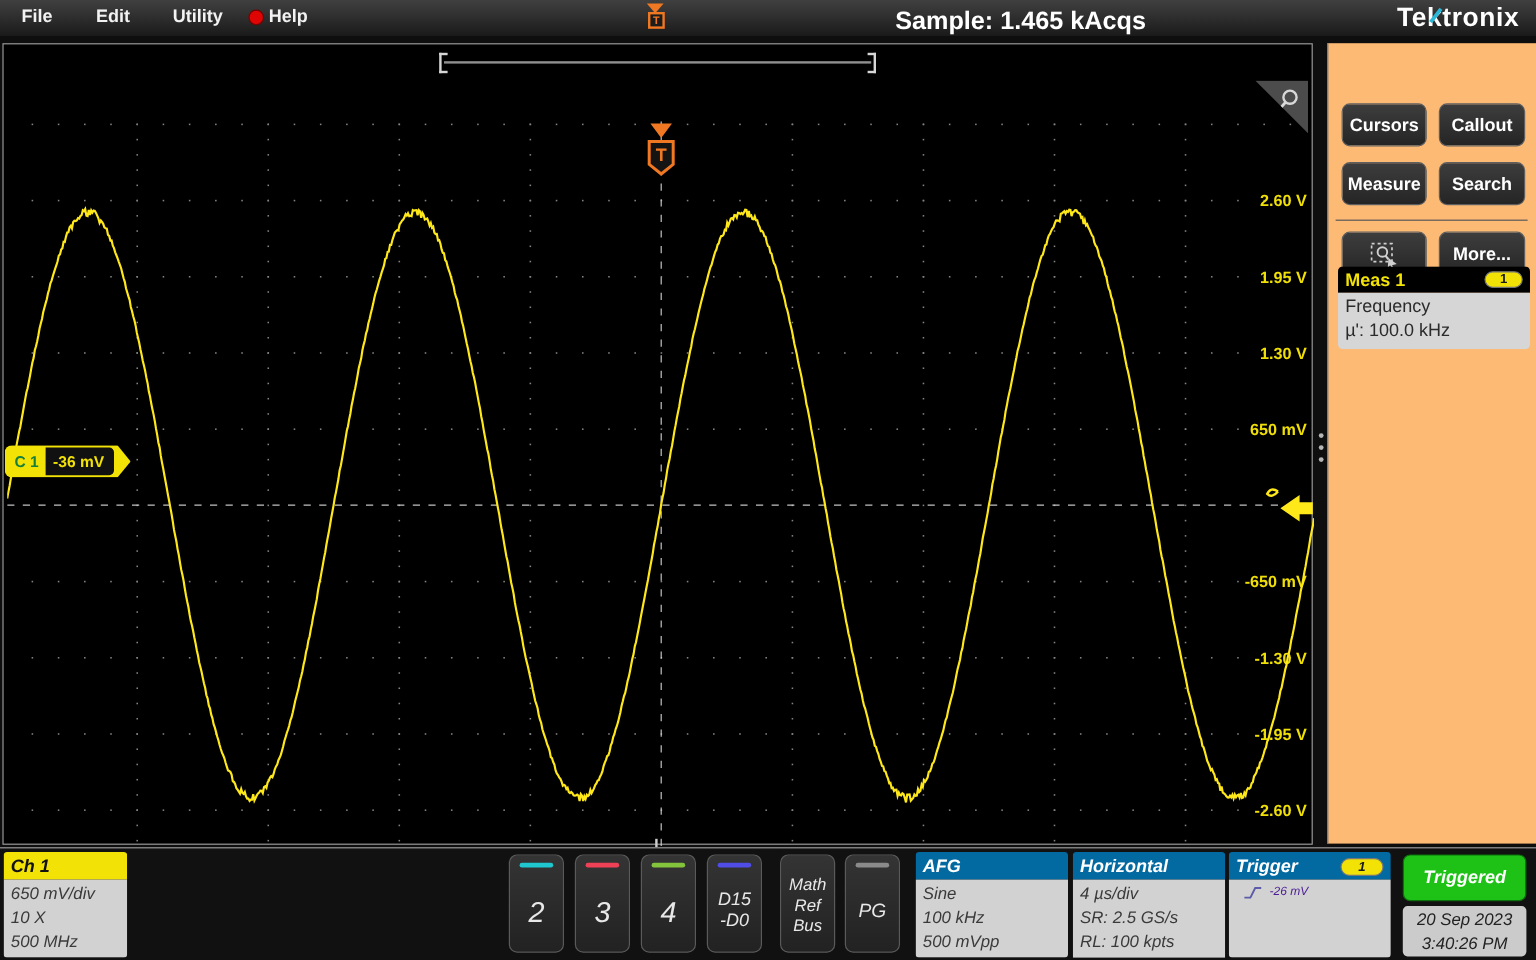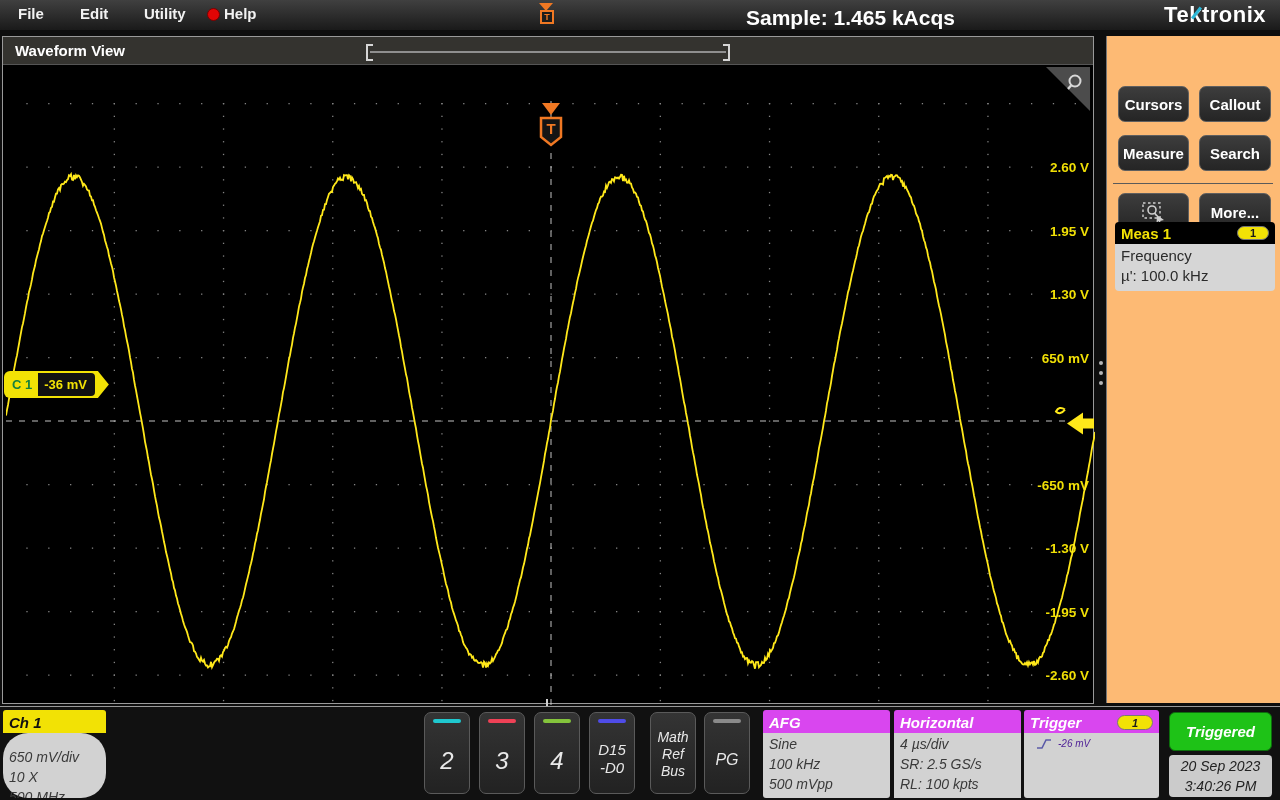--- a/index.html
+++ b/index.html
@@ -76,33 +76,33 @@
   #bottom-bar { left:0; top:706px; width:1280px; height:94px; background:#111; border-top:1px solid #999;font-style:italic; }
   #center-tick { left:546px; top:699px; width:2px; height:7px; background:#cfcfcf; }
 
   .badge { position:absolute; top:3px; border-radius:3px; overflow:hidden; cursor:pointer; }
   .badge .hdr { height:23px; font-size:15px; font-weight:bold; padding:2px 6px 0; display:flex; align-items:center; }
   .badge .bdy { background:#d2d2d2; }
   .badge .bdy div { color:#3a3a3a; font-size:14px; line-height:20px; padding-left:6px; }
 
   #ch1-badge { left:3px; width:103px; height:88px; }
   #ch1-badge .hdr { background:#f2e205; color:#111; }
-  #ch1-badge .bdy { height:65px; padding-top:14px;border-radius:25px; }
+  #ch1-badge .bdy { height:65px; padding-top:1px; }
 
   .ch-btn { position:absolute; top:5px; width:46px; height:82px; background:linear-gradient(#343434,#222);
     border:1px solid #5a5a5a; border-radius:7px; color:#e8e8e8; cursor:pointer; }
   .ch-btn .cbar { position:absolute; left:8px; right:8px; top:6px; height:4px; border-radius:2px; }
   .ch-btn .clabel { position:absolute; left:0; right:0; top:34px; text-align:center; font-size:24px; }
   .ch-btn .clabel2 { position:absolute; left:0; right:0; top:28px; text-align:center; font-size:15px; line-height:18px; }
   .ch-btn .clabel3 { position:absolute; left:0; right:0; top:16px; text-align:center; font-size:14px; line-height:17px; }
 
   #afg-badge { left:763px; width:127px; height:88px; }
   #hz-badge { left:894px; width:127px; height:100px; }
   #trig-badge { left:1024px; width:135px; height:88px; }
-  .dk-hdr { background:#d946ef; color:#fff; }
+  .dk-hdr { background:#0369a1; color:#fff; }
   #afg-badge .bdy, #hz-badge .bdy, #trig-badge .bdy { height:65px; padding-top:1px; }
   #trig-pill { width:36px; height:15px; line-height:14px; margin-left:auto; }
   #trig-val { display:flex; align-items:center; gap:6px; }
   #trig-val svg { margin-left:6px; }
   #trig-val span { color:#4c1d95; font-size:10px; }
 
   #triggered-btn { left:1169px; top:711px; width:103px; height:39px; background:#1ec217;
     border:1px solid #0c6e0c; border-radius:6px; color:#fff; font-size:15px; font-weight:bold;
     display:flex; align-items:center; justify-content:center; cursor:pointer; }
   #datetime-badge { left:1169px; top:754px; width:103px; height:42px; background:#cbcbcb;
@@ -115,23 +115,20 @@
   <span class="menu-item" style="left:18px">File</span>
   <span class="menu-item" style="left:80px">Edit</span>
   <span class="menu-item" style="left:144px">Utility</span>
   <span id="help-dot"></span>
   <span class="menu-item" style="left:224px">Help</span>
   <span id="sample-status">Sample: 1.465 kAcqs</span>
   <span id="logo"><span>Te</span><span class="logo-k">k</span><span>tronix</span></span>
 </div>
 
 <div id="wf-panel" class="abs">
-  <div id="wf-titlebar">
-    <span id="wf-title">Waveform View</span>
-  </div>
   <svg id="plot" width="1089" height="638">
       <g fill="#9a9a9a" opacity="0.85">
         <rect x="20.340000000000032" y="2" width="1.3" height="1.3"></rect>
         <rect x="42.18000000000001" y="2" width="1.3" height="1.3"></rect>
         <rect x="64.01999999999998" y="2" width="1.3" height="1.3"></rect>
         <rect x="85.86000000000001" y="2" width="1.3" height="1.3"></rect>
         <rect x="107.69999999999999" y="2" width="1.3" height="1.3"></rect>
         <rect x="129.54000000000002" y="2" width="1.3" height="1.3"></rect>
         <rect x="151.38" y="2" width="1.3" height="1.3"></rect>
         <rect x="173.22000000000003" y="2" width="1.3" height="1.3"></rect>

